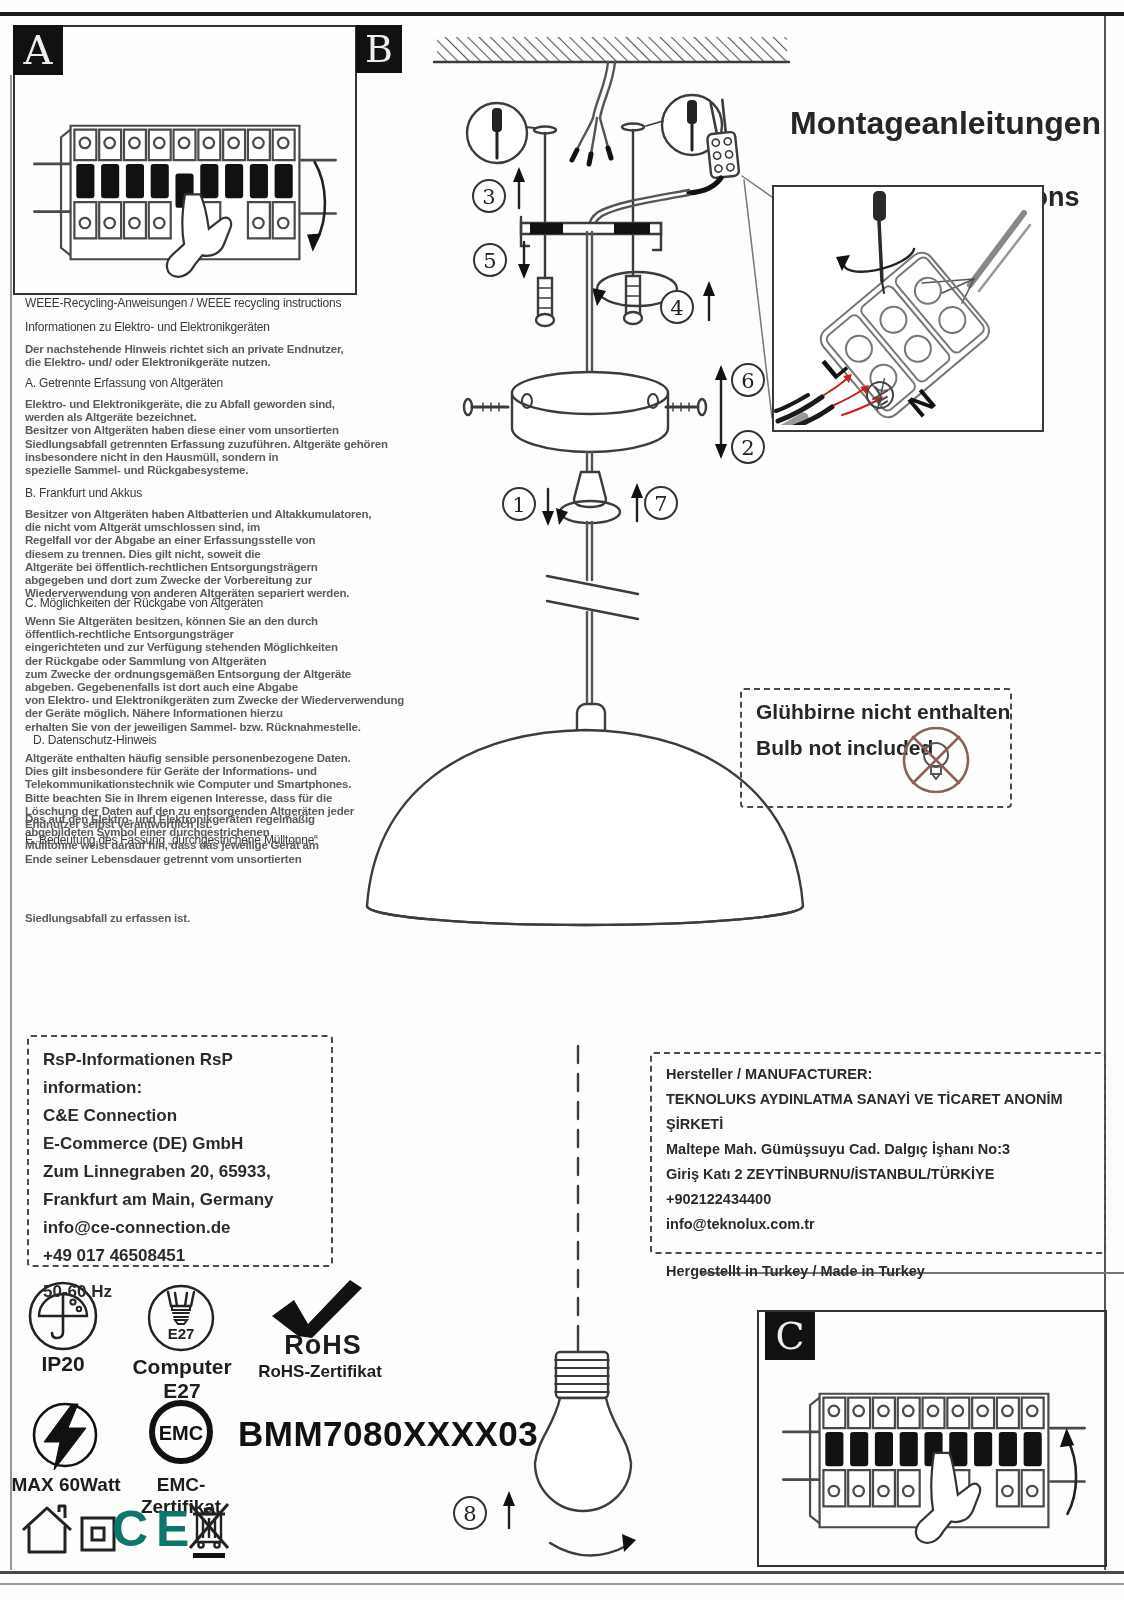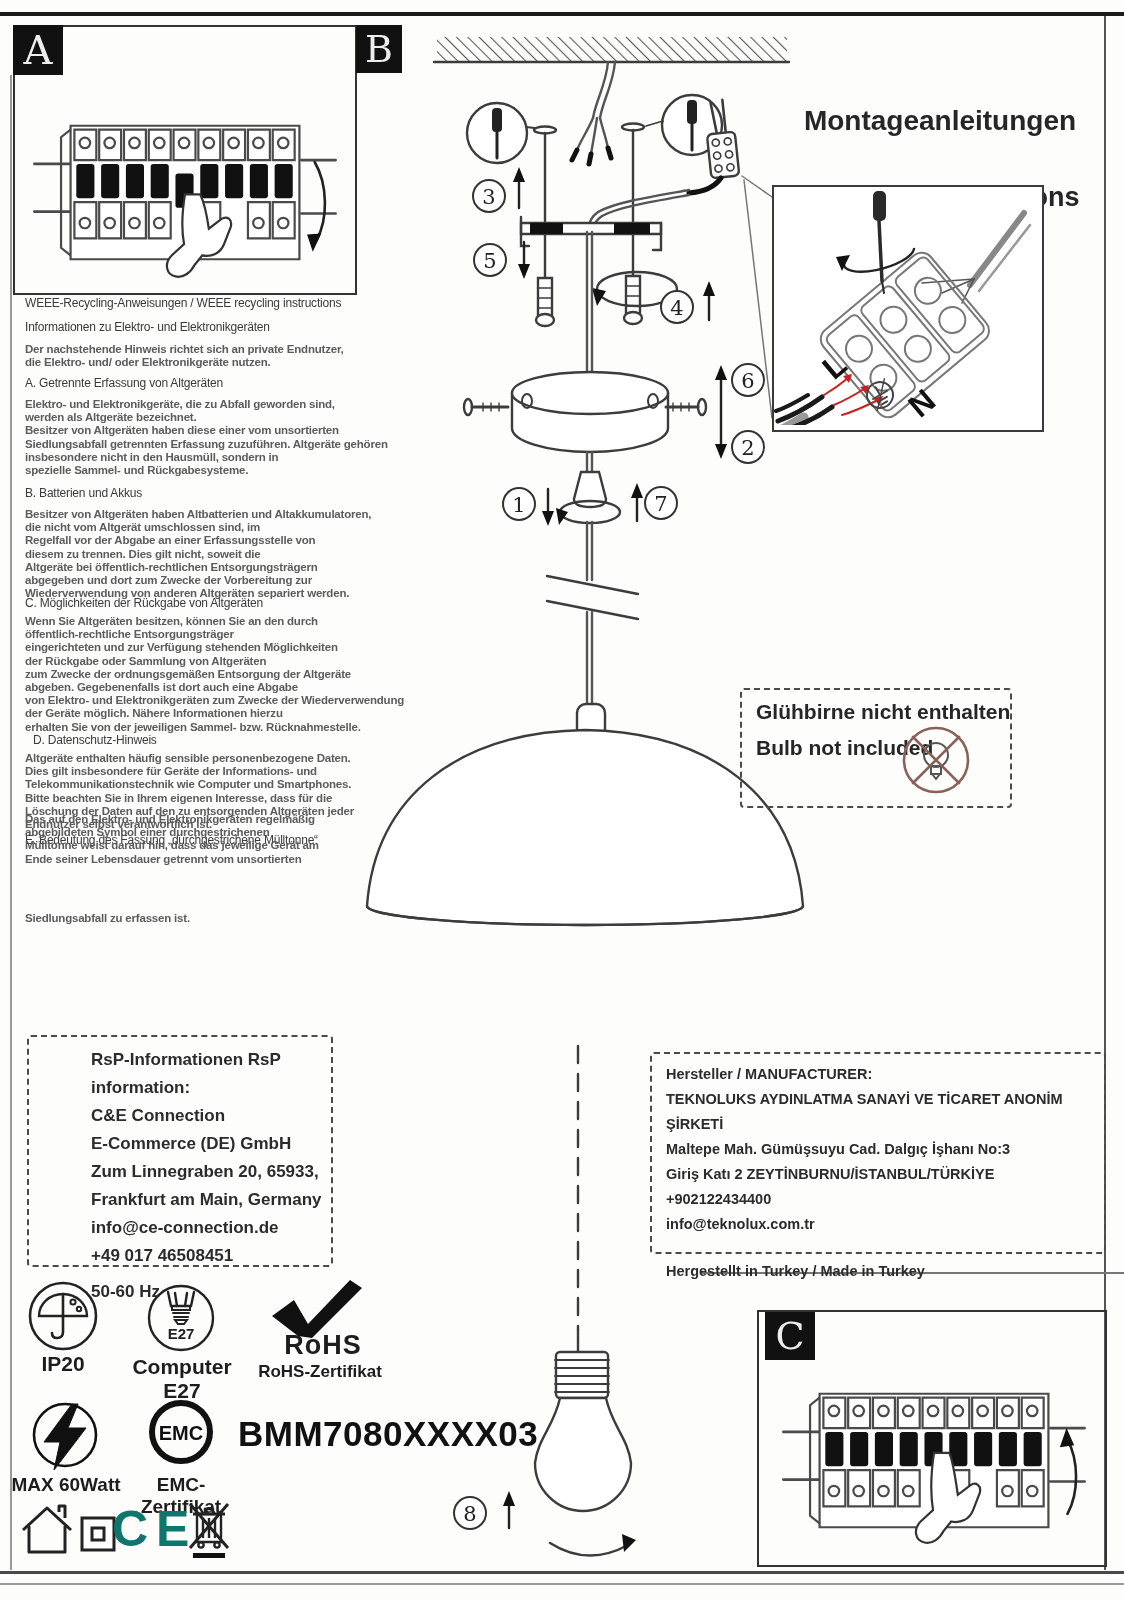--- a/index.html
+++ b/index.html
@@ -270,21 +270,21 @@
       <path d="M160,120 C157,138 156,156 159,172 L146,184 C138,192 140,204 150,206 C158,208 166,202 170,194 L178,184 C188,186 197,182 201,172 L208,154 C210,146 204,142 198,146 L185,156 C183,142 180,128 176,120 Z" fill="#fff" stroke="#333"></path>
       <path d="M296,86 C310,110 310,146 298,168" stroke="#222" stroke-width="2.6"></path>
       <polygon points="288,162 303,161 294,180" fill="#111" stroke="none"></polygon>
     </g>
   </svg>
 
   <div class="panel-label" style="left:356px;top:25px;width:46px;height:48px;font-size:38px;">
       <span>B</span>
     </div>
 
-  <div class="abs biglabel" style="left:790px;top:105px;width:300px;text-align:center;font-size:28px;z-index:4;">Montageanleitungen</div>
+  <div class="abs biglabel" style="left:790px;top:105px;width:300px;text-align:center;font-size:32px;z-index:4;">Montageanleitungen</div>
   <div class="abs biglabel" style="left:790px;top:138px;width:300px;text-align:left;font-size:27px;z-index:4;margin-top:44px;">Assembly Instructions</div>
 
   <div class="abs" style="left:772px;top:185px;width:268px;height:243px;border:2.5px solid #3a3a3a;background:#fff;z-index:4;">
     <svg width="263" height="238" viewBox="0 0 263 238">
       <g stroke="#555" stroke-width="2" fill="none" stroke-linecap="round">
         <path d="M196,98 L250,26" stroke="#888" stroke-width="6"></path>
         <path d="M205,104 L256,38" stroke="#999" stroke-width="2.5"></path>
         <line x1="200" y1="92" x2="148" y2="96" stroke-width="1.6"></line>
         <line x1="200" y1="92" x2="168" y2="106" stroke-width="1.6"></line>
         <line x1="200" y1="92" x2="188" y2="116" stroke-width="1.6"></line>
@@ -337,21 +337,21 @@
   <div class="abs whead" style="left:25px;top:320px;width:430px;">Informationen zu Elektro- und Elektronikgeräten</div>
   <div class="abs para" style="left:25px;top:343px;width:440px;">Der nachstehende Hinweis richtet sich an private Endnutzer,
  die Elektro- und/ oder Elektronikgeräte nutzen.</div>
   <div class="abs whead" style="left:25px;top:376px;width:430px;">A. Getrennte Erfassung von Altgeräten</div>
   <div class="abs para" style="left:25px;top:398px;width:440px;">Elektro- und Elektronikgeräte, die zu Abfall geworden sind,
  werden als Altgeräte bezeichnet.
 Besitzer von Altgeräten haben diese einer vom unsortierten
 Siedlungsabfall getrennten Erfassung zuzuführen. Altgeräte gehören
 insbesondere nicht in den Hausmüll, sondern in
 spezielle Sammel- und Rückgabesysteme.</div>
-  <div class="abs whead" style="left:25px;top:486px;width:430px;">B. Batterien und Akkus</div>
+  <div class="abs whead" style="left:25px;top:486px;width:430px;">B. Frankfurt und Akkus</div>
   <div class="abs para" style="left:25px;top:508px;width:440px;">Besitzer von Altgeräten haben Altbatterien und Altakkumulatoren,
  die nicht vom Altgerät umschlossen sind, im
 Regelfall vor der Abgabe an einer Erfassungsstelle von
 diesem zu trennen. Dies gilt nicht, soweit die
 Altgeräte bei öffentlich-rechtlichen Entsorgungsträgern
 abgegeben und dort zum Zwecke der Vorbereitung zur
 Wiederverwendung von anderen Altgeräten separiert werden.</div>
   <div class="abs whead" style="left:25px;top:596px;width:430px;">C. Möglichkeiten der Rückgabe von Altgeräten</div>
   <div class="abs para" style="left:25px;top:615px;width:445px;">Wenn Sie Altgeräten besitzen, können Sie an den durch
 öffentlich-rechtliche Entsorgungsträger
@@ -383,21 +383,21 @@
     <g fill="none" stroke-linecap="round">
       <circle cx="38" cy="38" r="32" stroke="#8a6158" stroke-width="2.6"></circle>
       <circle cx="38" cy="33" r="12" stroke="#555" stroke-width="2"></circle>
       <path d="M33,44 h10 v8 h-10 z M34,52 l4,5 l4,-5" stroke="#555" stroke-width="2"></path>
       <line x1="15" y1="15" x2="61" y2="61" stroke="#8a6158" stroke-width="2.6"></line>
       <line x1="61" y1="15" x2="15" y2="61" stroke="#8a6158" stroke-width="2.6"></line>
     </g>
   </svg>
 
   <div class="dashedbox" style="left:27px;top:1035px;width:302px;height:228px;"></div>
-  <div class="abs" style="left:43px;top:1046px;width:290px;font-size:17px;font-weight:bold;color:#2b2b2b;line-height:28px;z-index:7;margin-left:48px;">
+  <div class="abs" style="left:43px;top:1046px;width:290px;font-size:17px;font-weight:bold;color:#2b2b2b;line-height:28px;z-index:7;">
     <div>RsP-Informationen RsP information:</div>
     <div>C&amp;E Connection</div>
     <div>E-Commerce (DE) GmbH</div>
     <div>Zum Linnegraben 20, 65933,</div>
     <div>Frankfurt am Main, Germany</div>
     <div>info@ce-connection.de</div>
     <div>+49 017 46508451</div>
     <div style="margin-top:8px;">50-60 Hz</div>
   </div>
 

